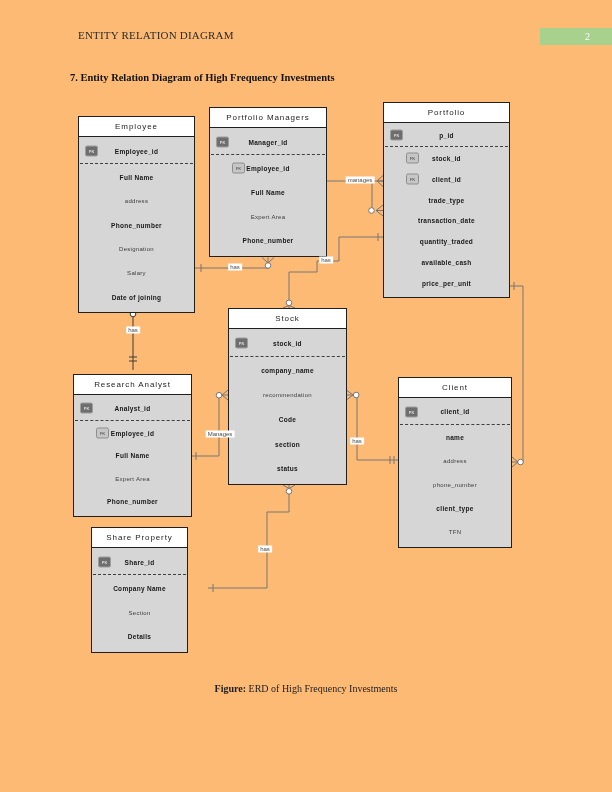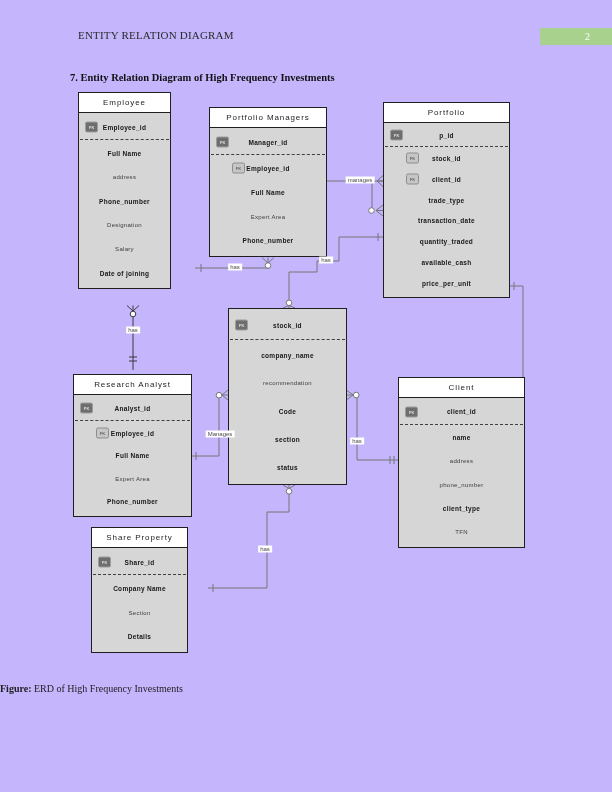--- a/index.html
+++ b/index.html
@@ -1,26 +1,26 @@
 <!DOCTYPE html>
 <html style="--badge: #a9d18e; --entity-body: #d6d6d6; --entity-head: #ffffff; --pk: #6e6e6e; --fk: #c6c6c6;"><head>
 <meta charset="utf-8">
 <style>
   html,body{margin:0;padding:0;background:#fff;}
-  .page{position:relative;width:612px;height:792px;background:#c4b5fd;overflow:hidden;
+  .page{position:relative;width:612px;height:792px;background:#fdba74;overflow:hidden;
         font-family:"Liberation Sans",sans-serif;}
   
   .doc-header-title{position:absolute;left:78px;top:29px;
         font-family:"Liberation Serif",serif;font-size:11px;color:#2b2b2b;letter-spacing:.2px;}
   .page-badge{position:absolute;left:540px;top:28px;width:72px;height:17px;box-sizing:border-box;
         background:var(--badge,#a9d18e);color:#fdfdfd;font-family:"Liberation Serif",serif;
         font-size:10px;line-height:17px;text-align:right;padding-right:22px;}
   .section-heading{position:absolute;left:70px;top:72px;font-family:"Liberation Serif",serif;
         font-size:10.5px;font-weight:bold;color:#111;}
-  .caption{position:absolute;left:0;top:683px;width:612px;
+  .caption{position:absolute;left:0;top:683px;width:612px;text-align:center;
         font-family:"Liberation Serif",serif;font-size:10px;color:#1d1d1d;}
   .cap-prefix{font-weight:bold;}
   
   .entity{position:absolute;background:var(--entity-body,#d6d6d6);border:1px solid #1f1f1f;
         box-sizing:border-box;display:flex;flex-direction:column;}
   .entity-header{flex:0 0 19px;background:var(--entity-head,#ffffff);border-bottom:1px solid #1f1f1f;
         display:flex;align-items:center;justify-content:center;font-size:8px;
         letter-spacing:.9px;color:#1d1d1d;}
   .entity-body{flex:1;display:flex;flex-direction:column;padding:2px 0 3px 0;}
   .field-row{flex:1;position:relative;display:flex;align-items:center;justify-content:center;
@@ -103,21 +103,21 @@
 
     <g>
       <path d="M283,485 L289,488.5 L295,485 M289,485 L289,488.5"></path>
       <circle cx="289" cy="491.3" r="2.8" fill="#fff"></circle>
       <path d="M289,494 V512 H267 V588 H208"></path>
       <line x1="213" y1="584" x2="213" y2="592"></line>
     </g>
   </svg>
 
   <div id="diagram-root">
-      <div class="entity" style="left: 78px; top: 92px; width: 93px; height: 197px;">
+      <div class="entity" style="left: 78px; top: 116px; width: 117px; height: 197px;">
     <div class="entity-header">Employee</div>
     <div class="entity-body">
           <div class="field-row fw-b">
             <span class="key-icon key-pk">PK</span>
             <span>Employee_id</span>
           </div>
           <div class="field-divider"></div>
           <div class="field-row fw-b">
             <span>Full Name</span>
           </div>
@@ -188,20 +188,21 @@
           </div>
           <div class="field-row fw-b">
             <span>available_cash</span>
           </div>
           <div class="field-row fw-b">
             <span>price_per_unit</span>
           </div>
         </div>
   </div>
       <div class="entity" style="left: 228px; top: 308px; width: 119px; height: 177px;">
+    <div class="entity-header">Stock</div>
     <div class="entity-body">
           <div class="field-row fw-b">
             <span class="key-icon key-pk">PK</span>
             <span>stock_id</span>
           </div>
           <div class="field-divider"></div>
           <div class="field-row fw-b">
             <span>company_name</span>
           </div>
           <div class="field-row fw-r">
@@ -234,21 +235,21 @@
             <span>Full Name</span>
           </div>
           <div class="field-row fw-r">
             <span>Expert Area</span>
           </div>
           <div class="field-row fw-b">
             <span>Phone_number</span>
           </div>
         </div>
   </div>
-      <div class="entity" style="left: 398px; top: 377px; width: 127px; height: 171px;">
+      <div class="entity" style="left: 398px; top: 377px; width: 114px; height: 171px;">
     <div class="entity-header">Client</div>
     <div class="entity-body">
           <div class="field-row fw-b">
             <span class="key-icon key-pk">PK</span>
             <span>client_id</span>
           </div>
           <div class="field-divider"></div>
           <div class="field-row fw-b">
             <span>name</span>
           </div>

